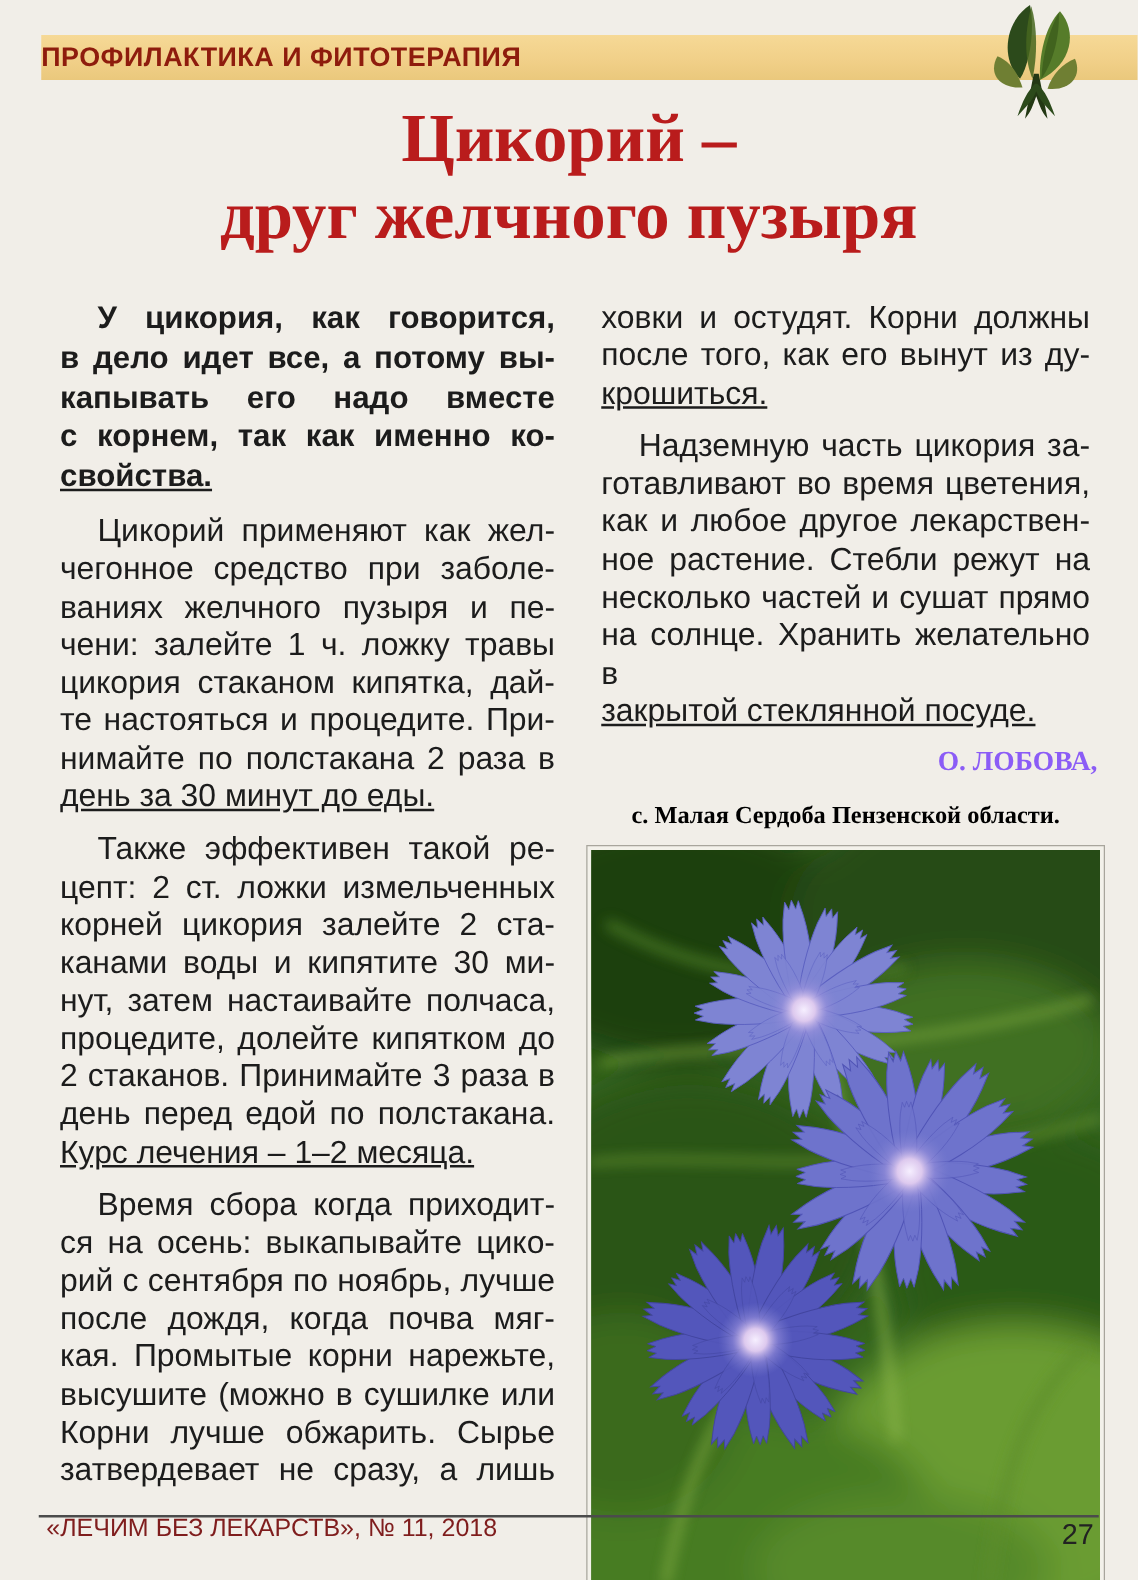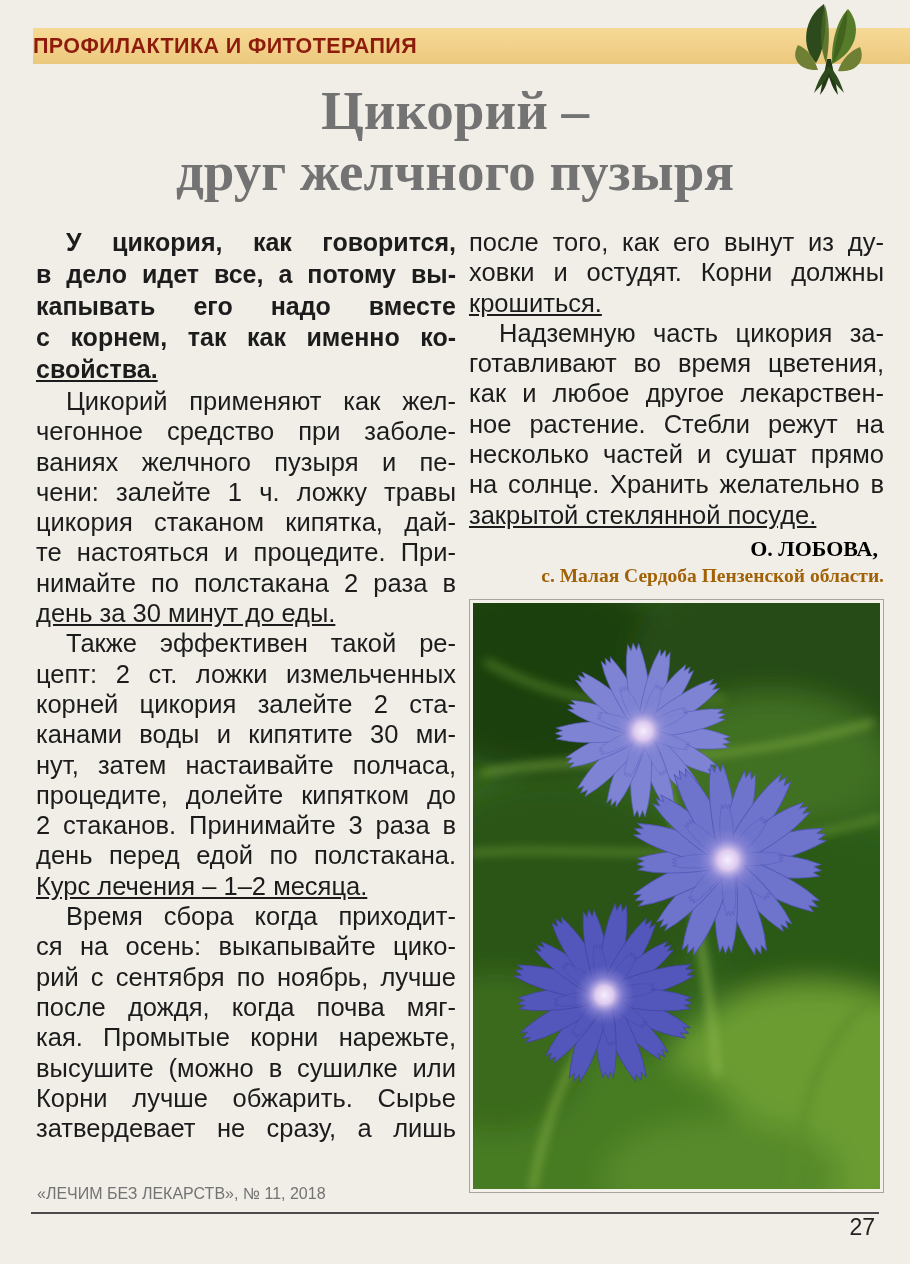--- a/index.html
+++ b/index.html
@@ -22,52 +22,52 @@
   .kicker {
     font-weight:bold; font-size:21.5px; letter-spacing:.4px; color:#8e1c0d;
   }
   .plant-icon { position:absolute; top:1px; right:40px; width:84px; height:106px; }
 
   
   .title {
     position:absolute; top:80px; left:0; right:0;
     text-align:center;
     font-family:"Liberation Serif", serif; font-weight:bold;
-    font-size:55px; line-height:1.11; color:#737373;
+    font-size:55px; line-height:1.11; color:#b91c1c;
   }
 
   
   .col { position:absolute; top:227px; font-size:25.5px; }
   .col-left  { left:36px;  width:420px; }
   .col-right { left:469px; width:415px; }
-  .para { margin:0; }
+  .para { margin:12px; }
   .line { text-align:justify; text-align-last:justify; line-height:30.3px; white-space:normal; }
   .line.end { text-align-last:left;text-decoration:underline; }
   .line.ind { text-indent:30px; }
   .para.bold .line { font-weight:bold; font-size:25px; line-height:31.8px; }
 
   .author {
     margin-top:6px; text-align:right; padding-right:6px;
-    font-family:"Liberation Serif", serif; font-weight:bold; font-size:22px; color:#000000;
+    font-family:"Liberation Serif", serif; font-weight:bold; font-size:22px; color:#8b5cf6;
   }
   .location {
-    margin-top:3px; text-align:right;
-    font-family:"Liberation Serif", serif; font-weight:bold; font-size:19.5px; color:#a16207;
+    margin-top:20px; text-align:center;
+    font-family:"Liberation Serif", serif; font-weight:bold; font-size:19.5px; color:#000000;
   }
 
   
   .photo {
     margin-top:12px; width:415px; height:594px; box-sizing:border-box;
     border:1px solid #a8a59c; background:#f3f1ea; padding:3px;
   }
   .photo svg { display:block; width:100%; height:100%; }
 
   
   .footer-rule { position:absolute; left:31px; top:1212px; width:848px; height:2px; background:#4b4b4b; }
-  .journal { position:absolute; left:37px; top:1185px; font-size:16px; color:#737373; }
+  .journal { position:absolute; left:37px; top:1212px; font-size:20px; color:#7f1d1d; }
   .pagenum { position:absolute; right:35px; top:1214px; font-size:23px; color:#222; }
 </style>
 </head>
 <body>
 
 <div class="page">
 
   <div class="kicker-bar">
     <span class="kicker">ПРОФИЛАКТИКА И ФИТОТЕРАПИЯ</span>
   </div>
@@ -124,22 +124,22 @@
         <div class="line">кая. Промытые корни нарежьте,</div>
         <div class="line">высушите (можно в сушилке или</div>
         <div class="line">Корни лучше обжарить. Сырье</div>
         <div class="line">затвердевает не сразу, а лишь</div>
       </div>
     </div>
 
   <div class="col col-right">
     <div>
         <div class="para">
+          <div class="line">ховки и остудят. Корни должны</div>
           <div class="line">после того, как его вынут из ду-</div>
-          <div class="line">ховки и остудят. Корни должны</div>
           <div class="line end">крошиться.</div>
         </div>
         <div class="para">
           <div class="line ind">Надземную часть цикория за-</div>
           <div class="line">готавливают во время цветения,</div>
           <div class="line">как и любое другое лекарствен-</div>
           <div class="line">ное растение. Стебли режут на</div>
           <div class="line">несколько частей и сушат прямо</div>
           <div class="line">на солнце. Хранить желательно в</div>
           <div class="line end">закрытой стеклянной посуде.</div>

